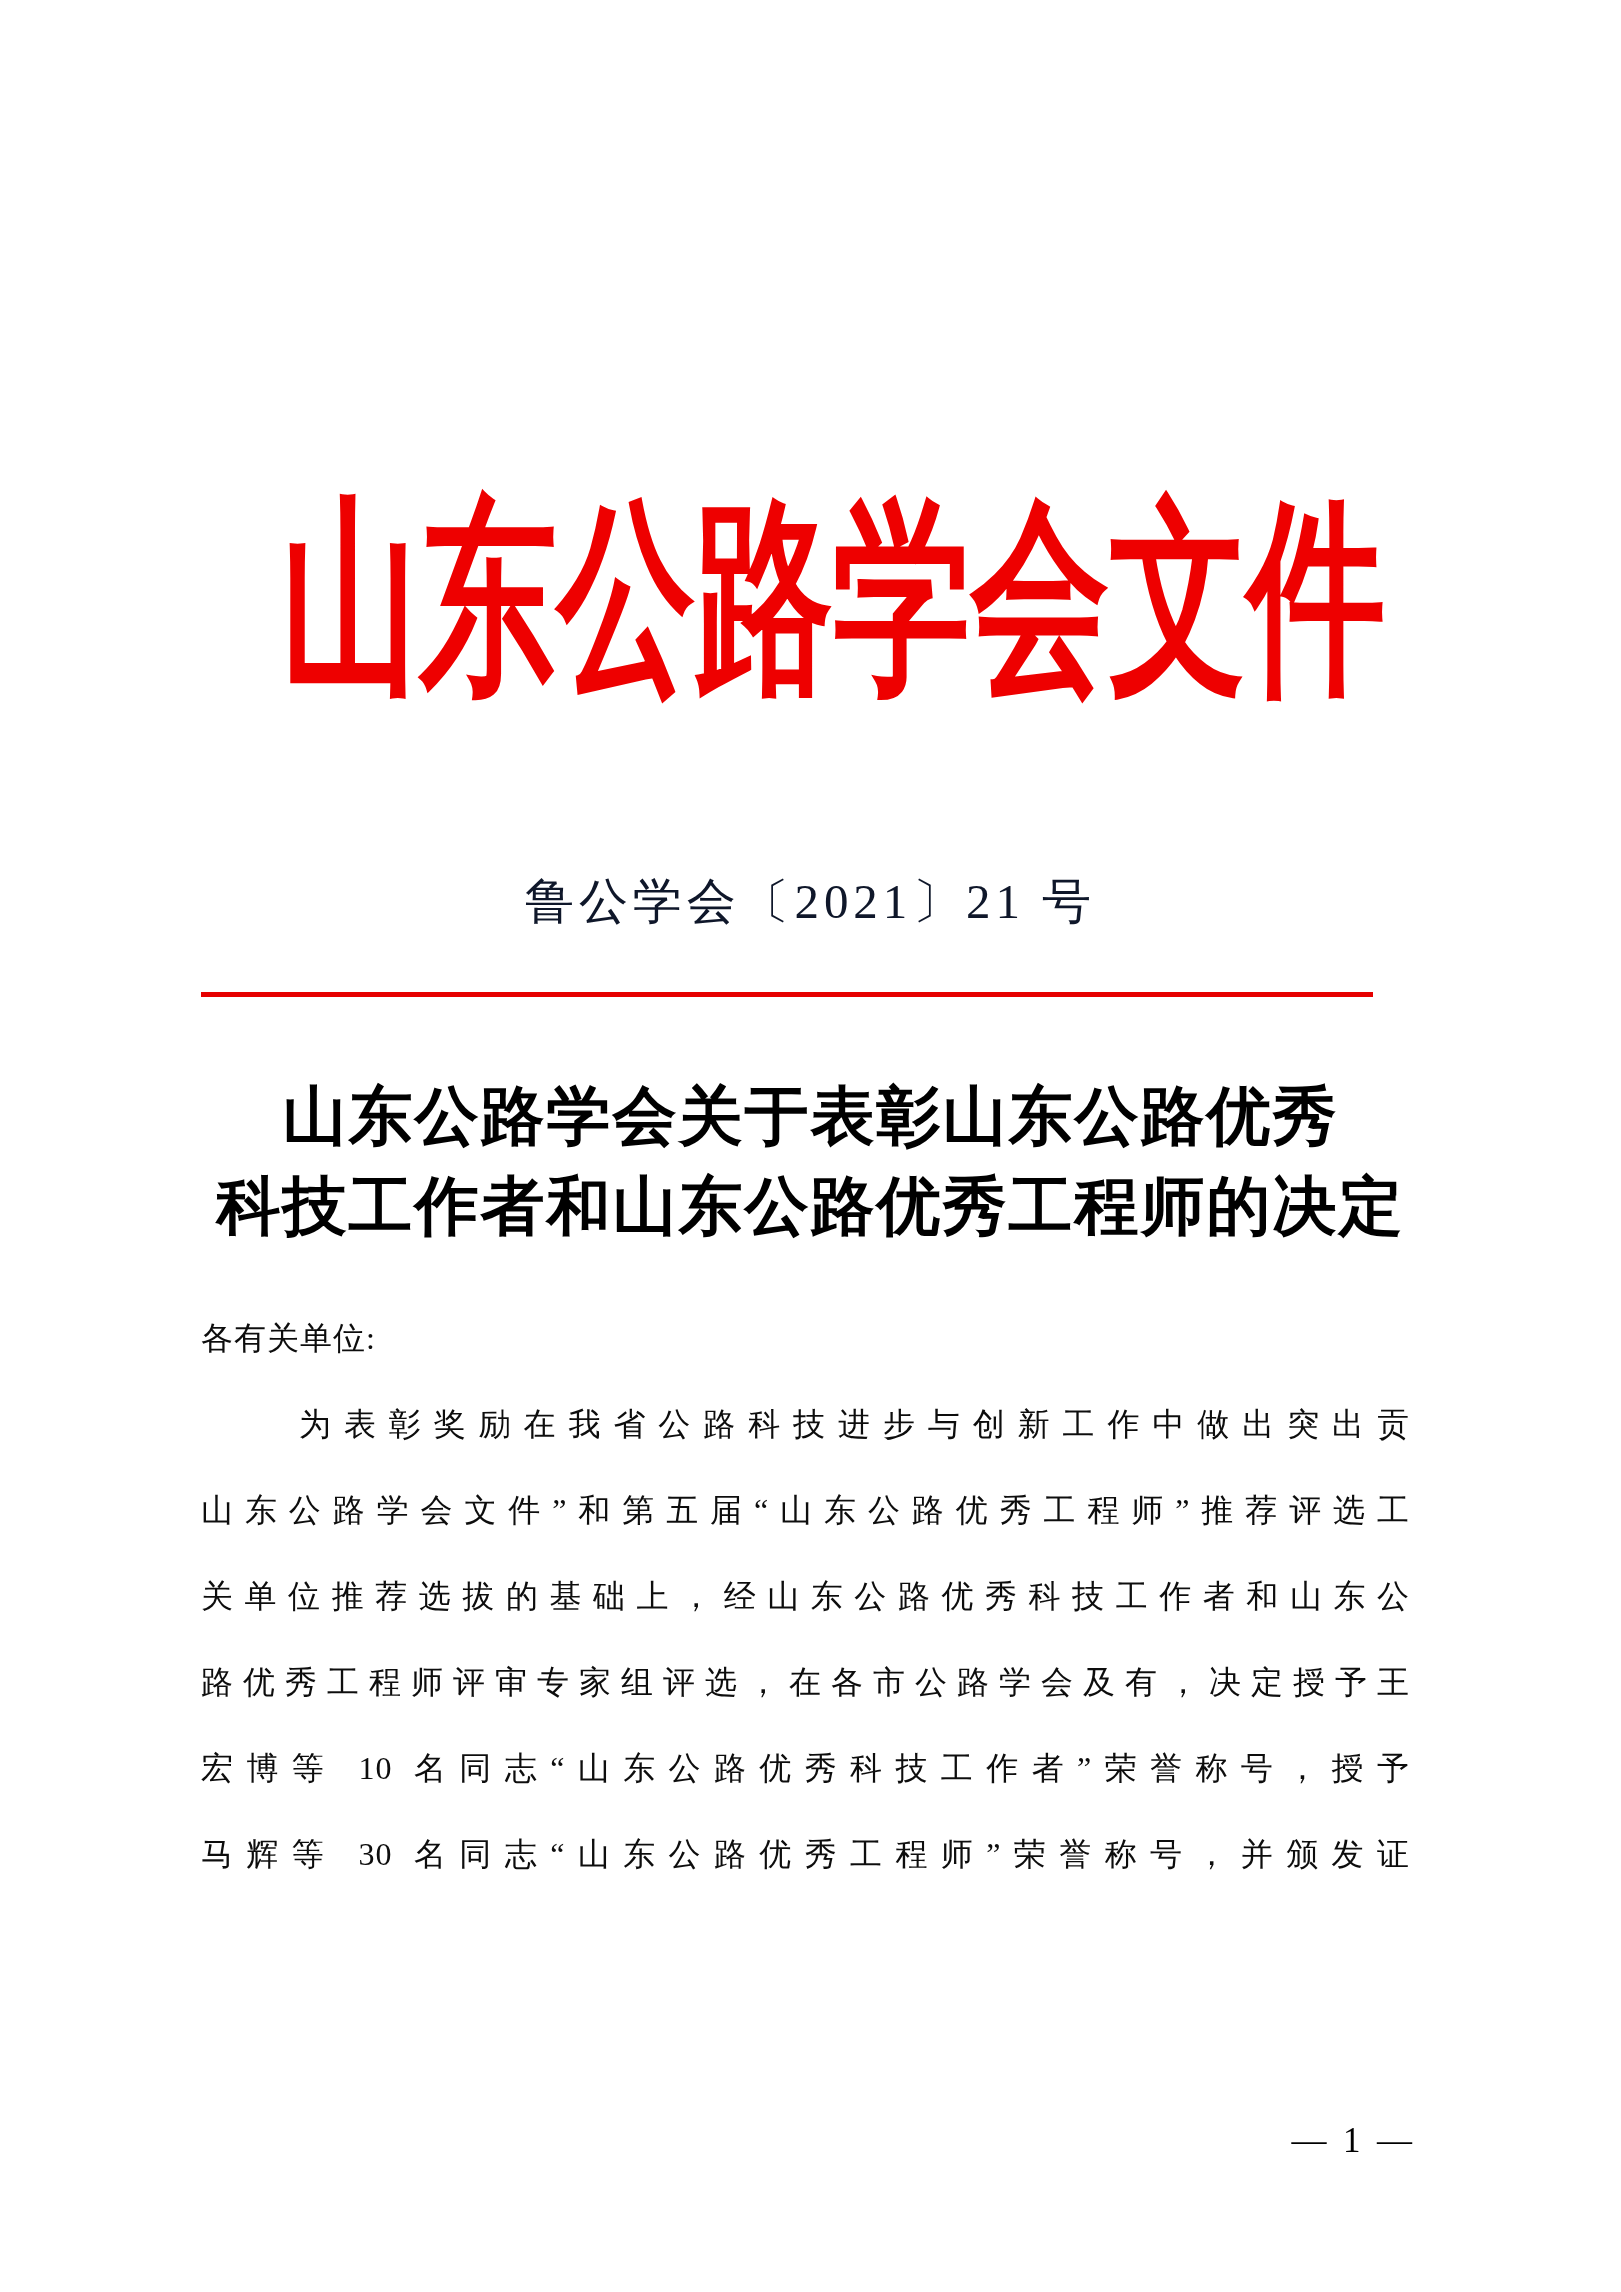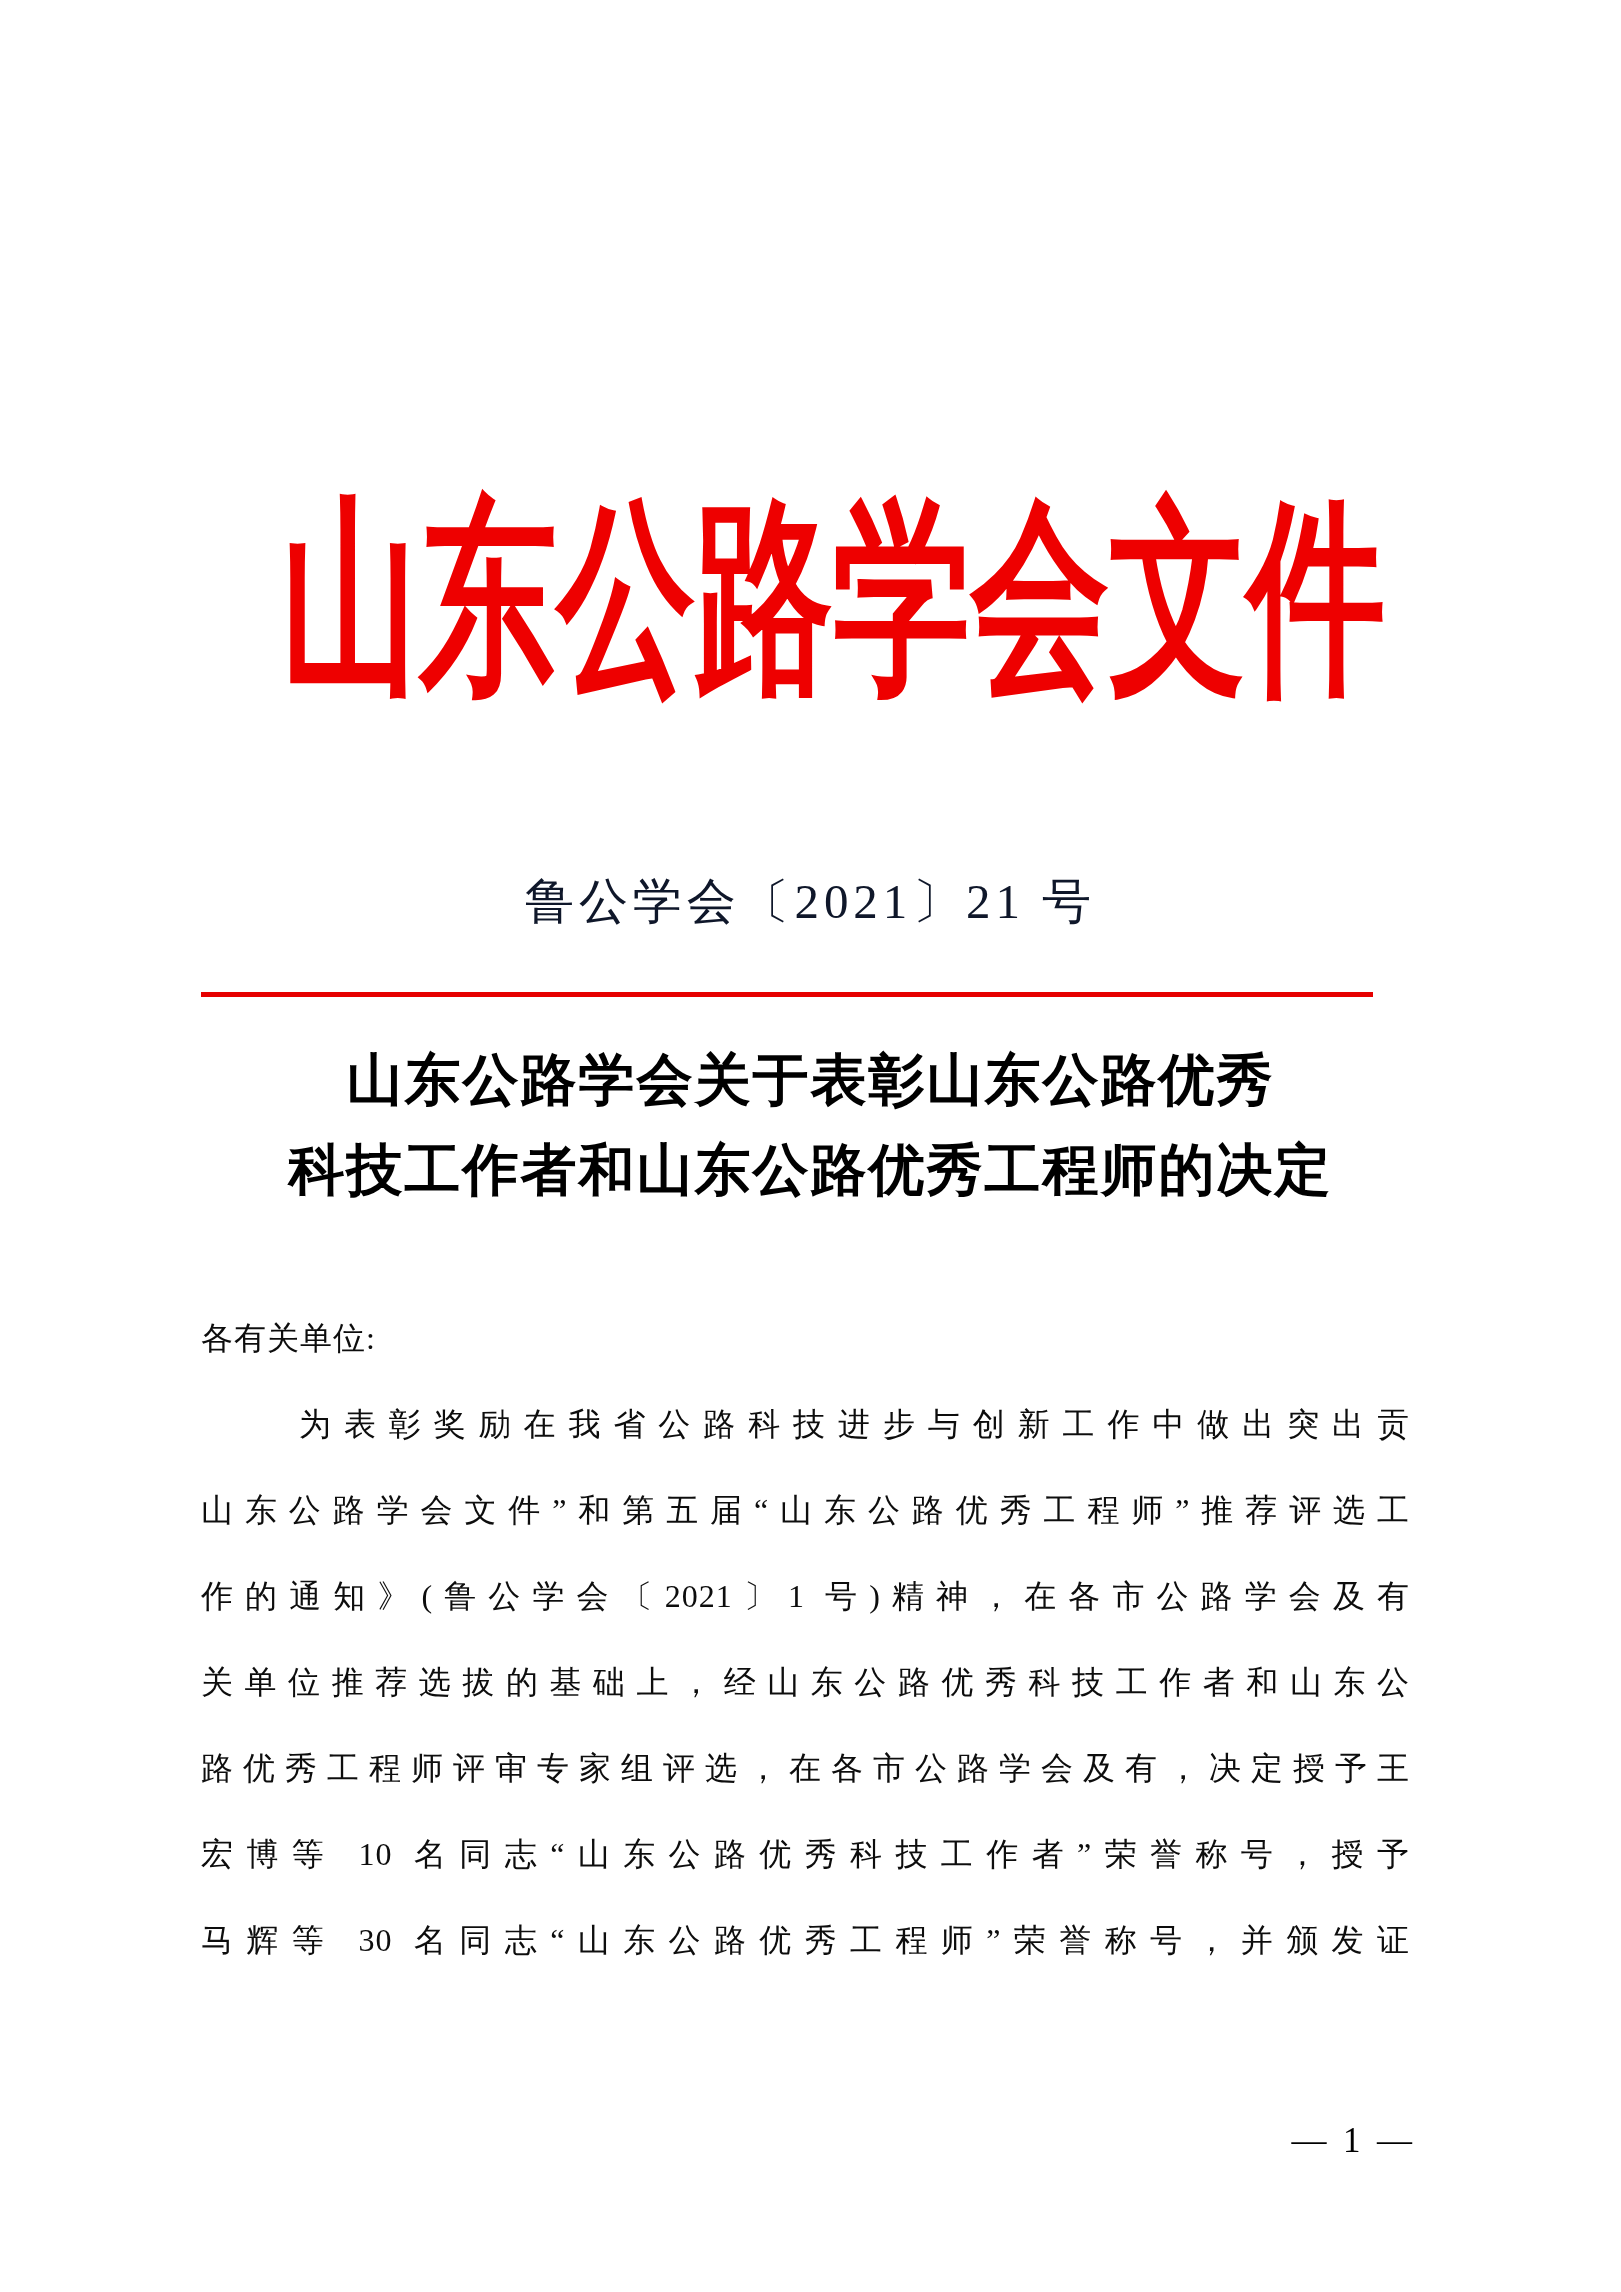--- a/index.html
+++ b/index.html
@@ -53,25 +53,25 @@
     top: 992px;
     left: 201px;
     width: 1172px;
     height: 4.9px;
     background: #e60000;
   }
 
   
   .doc-title {
     position: absolute;
-    top: 1035px;
+    top: 1072px;
     left: 0;
     width: 100%;
     text-align: center;
-    font-size: 56px;
+    font-size: 64px;
     font-weight: bold;
     line-height: 90px;
     letter-spacing: 2px;
     color: #000000;
   }
 
   
   .body-block {
     position: absolute;
     top: 1295px;
@@ -120,21 +120,20 @@
 
   <div class="doc-title">
     <div>山东公路学会关于表彰山东公路优秀</div>
     <div>科技工作者和山东公路优秀工程师的决定</div>
   </div>
 
   <div class="body-block">
     <div class="salutation">各有关单位:</div>
     <div class="body-line indent-first">为表彰奖励在我省公路科技进步与创新工作中做出突出贡</div>
     <div class="body-line">山东公路学会文件”和第五届“山东公路优秀工程师”推荐评选工</div>
-    <div class="body-line">作的通知》(鲁公学会〔2021〕1 号)精神，在各市公路学会及有</div>
     <div class="body-line">关单位推荐选拔的基础上，经山东公路优秀科技工作者和山东公</div>
     <div class="body-line">路优秀工程师评审专家组评选，在各市公路学会及有，决定授予王</div>
     <div class="body-line">宏博等 10 名同志“山东公路优秀科技工作者”荣誉称号，授予</div>
     <div class="body-line">马辉等 30 名同志“山东公路优秀工程师”荣誉称号，并颁发证</div>
   </div>
 
   <div class="page-number">— 1 —</div>
 
 </div>
 

